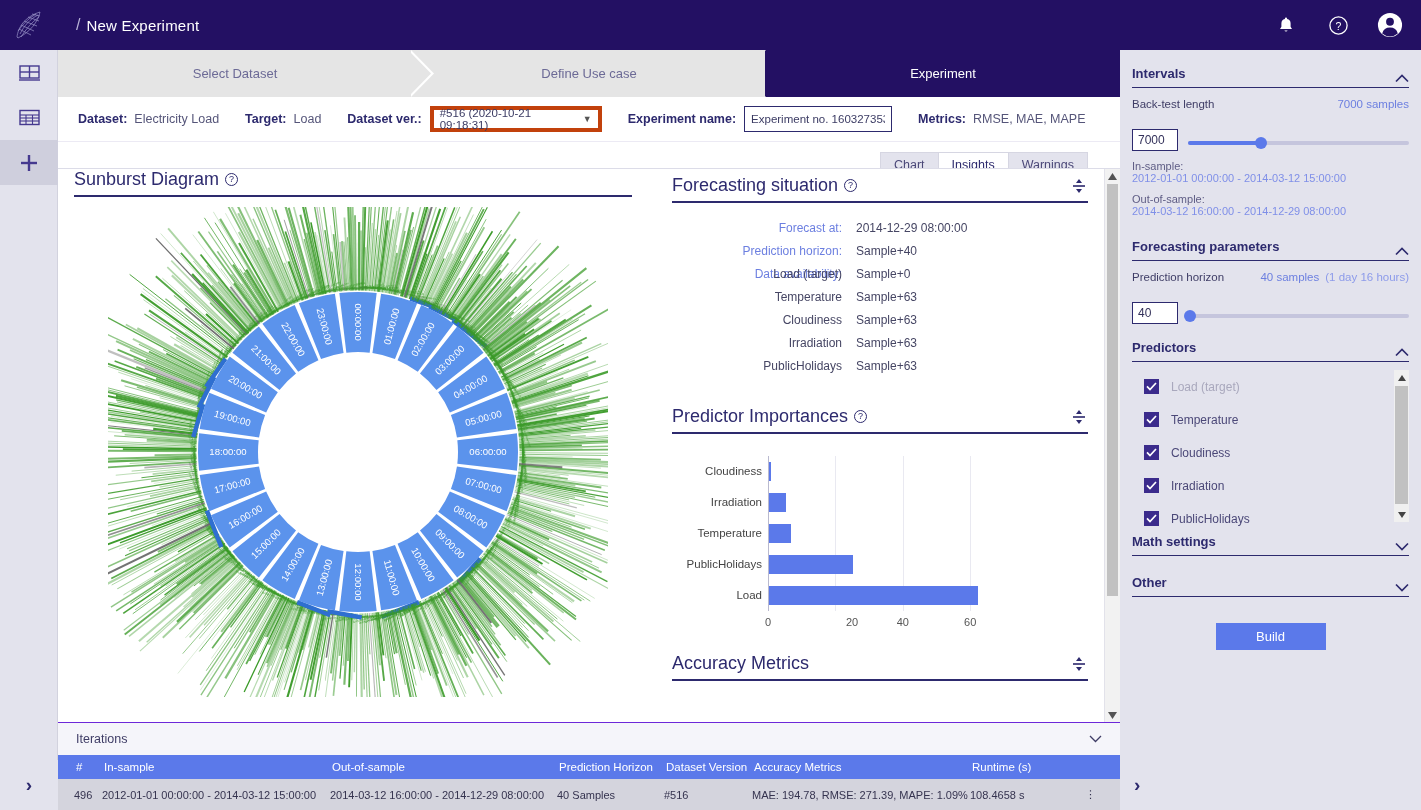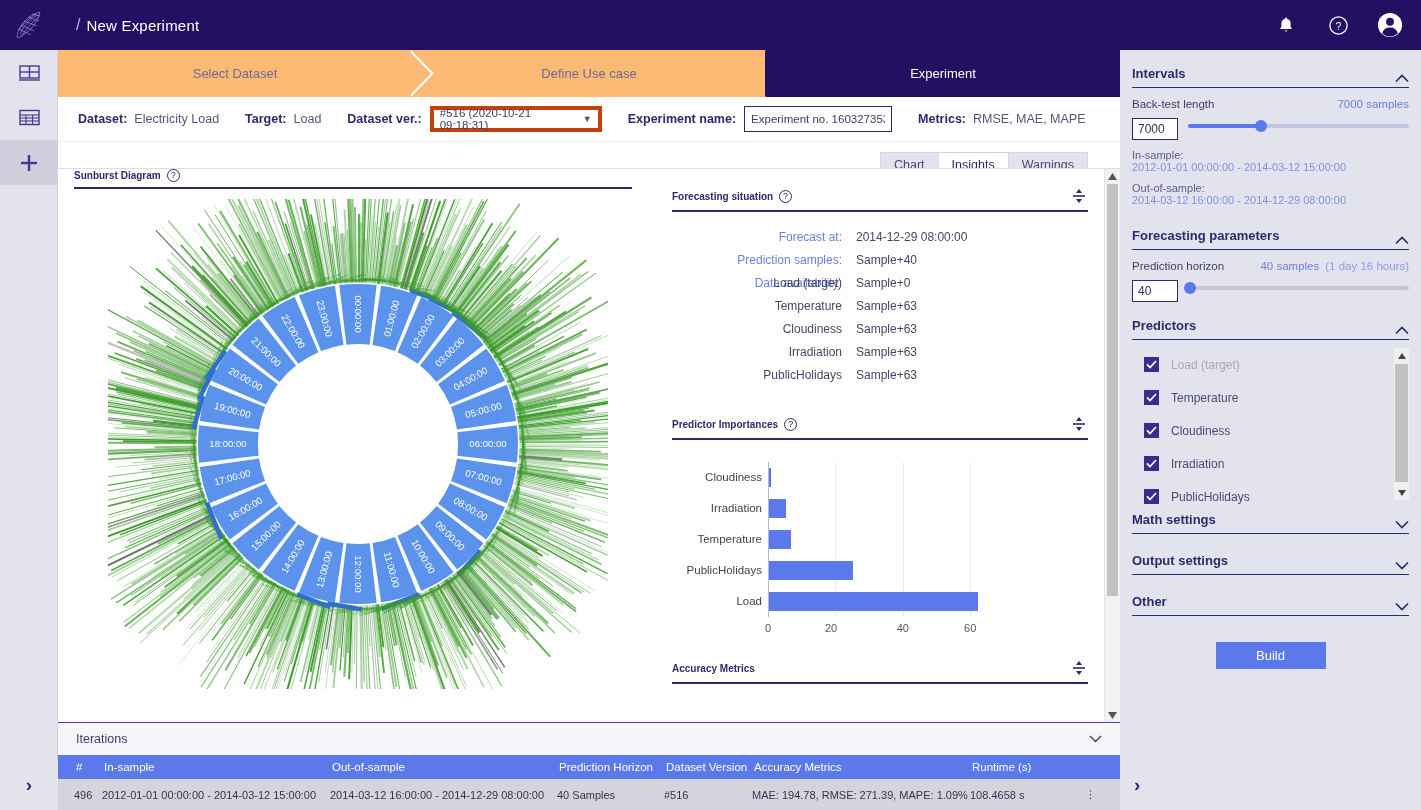--- a/index.html
+++ b/index.html
@@ -43,21 +43,21 @@
   
   .main {
     position: absolute; top: 50px; left: 58px; width: 1062px; height: 760px;
     background: #ffffff;
   }
   .stepper { display: flex; height: 47px; width: 1062px; }
   .step {
     position: relative; flex: 1; display: flex; align-items: center; justify-content: center;
     font-size: 13px; background: #e3e3ed; color: #6c6a96; cursor: pointer;
   }
-  .step.done { background: #fdba74; }
+  .step.done { background: #e5e5e5; }
   .step.active { background: #231063; color: #ffffff; }
   .step .arrow {
     position: absolute; right: -23px; top: 0; width: 24px; height: 47px; z-index: 3;
   }
   .step .arrow svg { display:block; }
 
   .meta-bar {
     height: 45px; display: flex; align-items: center; padding-left: 20px;
     font-size: 12.5px; background: #fff; border-bottom: 1px solid #eceaf4;
   }
@@ -90,21 +90,21 @@
     position: absolute; top: 118px; left: 0; width: 1062px; height: 554px;
     background: #fff; border-top: 1px solid #dcdce8;
   }
   .col-left { position: absolute; left: 0; top: 0; width: 590px; height: 554px; }
   .col-right { position: absolute; left: 598px; top: 0; width: 448px; height: 554px; }
 
   .panel-head {
     display: flex; align-items: center; border-bottom: 2px solid #2d2a6e;
     padding-bottom: 5px; margin: 0 16px;
   }
-  .panel-title { font-size: 10px; font-weight: bold; color: #2d2a6e; }
+  .panel-title { font-size: 18px; font-weight: normal; color: #2d2a6e; }
   .help-ico {
     margin-left: 6px; width: 13px; height: 13px; border: 1.3px solid #2d2a6e; border-radius: 50%;
     font-size: 9px; line-height: 10px; text-align: center; color: #2d2a6e; cursor: pointer;
   }
   .spacer { flex: 1; }
   .collapse-ico { width: 18px; height: 18px; cursor: pointer; }
 
   
   .sunburst-wrap { position: relative; width: 590px; height: 500px; }
   .sunburst { position: absolute; left: 50px; top: 10px; }
@@ -172,21 +172,21 @@
     height: 28px; margin-top: 10px; cursor: pointer;
   }
   .sec-title { font-size: 13px; font-weight: bold; color: #2d2a6e; }
   .chev { margin-left: auto; width: 14px; height: 9px; }
 
   .field-row { display: flex; align-items: center; margin-top: 10px; font-size: 11.5px; }
   .field-name { color: #3f3d66; }
   .field-meta { margin-left: auto; color: #6c7fe0; }
   .field-meta2 { color: #8d9bea; margin-left: 6px; }
 
-  .slider-row { display: flex; align-items: flex-start; margin-top: 8px; }
+  .slider-row { display: flex; align-items: flex-end; margin-top: 19px; }
   .num-input {
     width: 46px; height: 22px; border: 1px solid #2d2a6e; background: #fff;
     font-size: 12px; color: #33315a; text-align: left; padding-left: 5px;
     font-family: "Liberation Sans", sans-serif;
   }
   .track { position: relative; margin-left: 10px; flex: 1; height: 16px; }
   .track-bg { position: absolute; top: 6px; left: 0; right: 0; height: 4px; background: #c5c5dd; border-radius: 2px; }
   .track-fill { position: absolute; top: 6px; left: 0; height: 4px; background: #5b79ea; border-radius: 2px; }
   .knob { position: absolute; top: 2px; width: 12px; height: 12px; border-radius: 50%; background: #5b79ea; cursor: pointer; }
 
@@ -1501,39 +1501,39 @@
                 <text x="184.99999999999994" y="135.61669750802298" class="hour-txt" text-anchor="middle" transform="rotate(420 184.99999999999994 132.416697508023)">22:00:00</text>
                 <path d="M213.0253242726171,152.08674284659438 L190.84051883618736,96.338788554551 A160,160 0 0 1 226.9030078398443,86.67587374896488 L235.56437989990266,146.04742109310305 A100,100 0 0 0 213.0253242726171,152.08674284659438 Z" fill="#5b93ec"></path>
                 <text x="216.35352413667232" y="122.62964258242113" class="hour-txt" text-anchor="middle" transform="rotate(435 216.35352413667232 119.42964258242112)">23:00:00</text>
               </g>
           </svg>
         </div>
       </div>
 
       <div class="col-right">
 
-        <div class="panel-head" style="margin-top:18px">
+        <div class="panel-head" style="margin-top:6px">
           <span class="panel-title">Forecasting situation</span>
           <span class="help-ico">?</span>
           <span class="spacer"></span>
           <span class="collapse-ico">
             <svg width="18" height="18" viewBox="0 0 18 18">
                 <path d="M9 2 L6 6 H12 Z" fill="#2d2a6e"></path>
                 <rect x="3" y="8.2" width="12" height="1.6" fill="#2d2a6e"></rect>
                 <path d="M9 16 L6 12 H12 Z" fill="#2d2a6e"></path>
               </svg>
           </span>
         </div>
         <div class="fs-table">
           <div class="fs-row">
             <div class="fs-k">Forecast at:</div>
             <div class="fs-v">2014-12-29 08:00:00</div>
           </div>
           <div class="fs-row">
-            <div class="fs-k">Prediction samples:</div>
+            <div class="fs-k">Prediction horizon:</div>
             <div class="fs-v">Sample+40</div>
           </div>
           <div class="fs-row">
             <div class="fs-k">Data availability:</div>
             <div style="flex:1" id="avail-list">
                 <div class="fs-sub" style="margin-left: -184px;">
                   <div class="fs-sub-name">Load (target)</div>
                   <div class="fs-sub-val">Sample+0</div>
                 </div>
                 <div class="fs-sub" style="margin-left: -184px;">
@@ -1566,21 +1566,21 @@
                 <rect x="3" y="8.2" width="12" height="1.6" fill="#2d2a6e"></rect>
                 <path d="M9 16 L6 12 H12 Z" fill="#2d2a6e"></path>
               </svg>
           </span>
         </div>
         <div class="bars-wrap">
           <div class="bars-plot" id="bars-plot">
               <div class="gridline axis" style="left: 0px;"></div>
               <div class="xtick" style="left: 0px;">0</div>
               <div class="gridline" style="left: 67.3973px;"></div>
-              <div class="xtick" style="left: 63px;">20</div>
+              <div class="xtick" style="left: 84px;">20</div>
               <div class="gridline" style="left: 134.795px;"></div>
               <div class="xtick" style="left: 134.795px;">40</div>
               <div class="gridline" style="left: 202.192px;"></div>
               <div class="xtick" style="left: 202.192px;">60</div>
               <div class="bar" style="left: 1px; top: 6px; width: 2.02192px; background: rgb(91, 121, 234);">
                 <div class="bar-label">Cloudiness</div>
               </div>
               <div class="bar" style="left: 1px; top: 37px; width: 16.8493px; background: rgb(91, 121, 234);">
                 <div class="bar-label">Irradiation</div>
               </div>
@@ -1773,28 +1773,20 @@
 
     <div class="sec-head" style="margin-top:6px">
       <span class="sec-title">Math settings</span>
       <span class="chev">
         <svg width="14" height="9" viewBox="0 0 14 9">
             <path d="M1 1.5 L7 7.5 L13 1.5" fill="none" stroke="#2d2a6e" stroke-width="1.7"></path>
           </svg>
       </span>
     </div>
     <div class="sec-head" style="margin-top:13px">
-      <span class="sec-title">Output settings</span>
-      <span class="chev">
-        <svg width="14" height="9" viewBox="0 0 14 9">
-            <path d="M1 1.5 L7 7.5 L13 1.5" fill="none" stroke="#2d2a6e" stroke-width="1.7"></path>
-          </svg>
-      </span>
-    </div>
-    <div class="sec-head" style="margin-top:13px">
       <span class="sec-title">Other</span>
       <span class="chev">
         <svg width="14" height="9" viewBox="0 0 14 9">
             <path d="M1 1.5 L7 7.5 L13 1.5" fill="none" stroke="#2d2a6e" stroke-width="1.7"></path>
           </svg>
       </span>
     </div>
 
     <div class="build-wrap">
       <button class="build-btn">Build</button>

